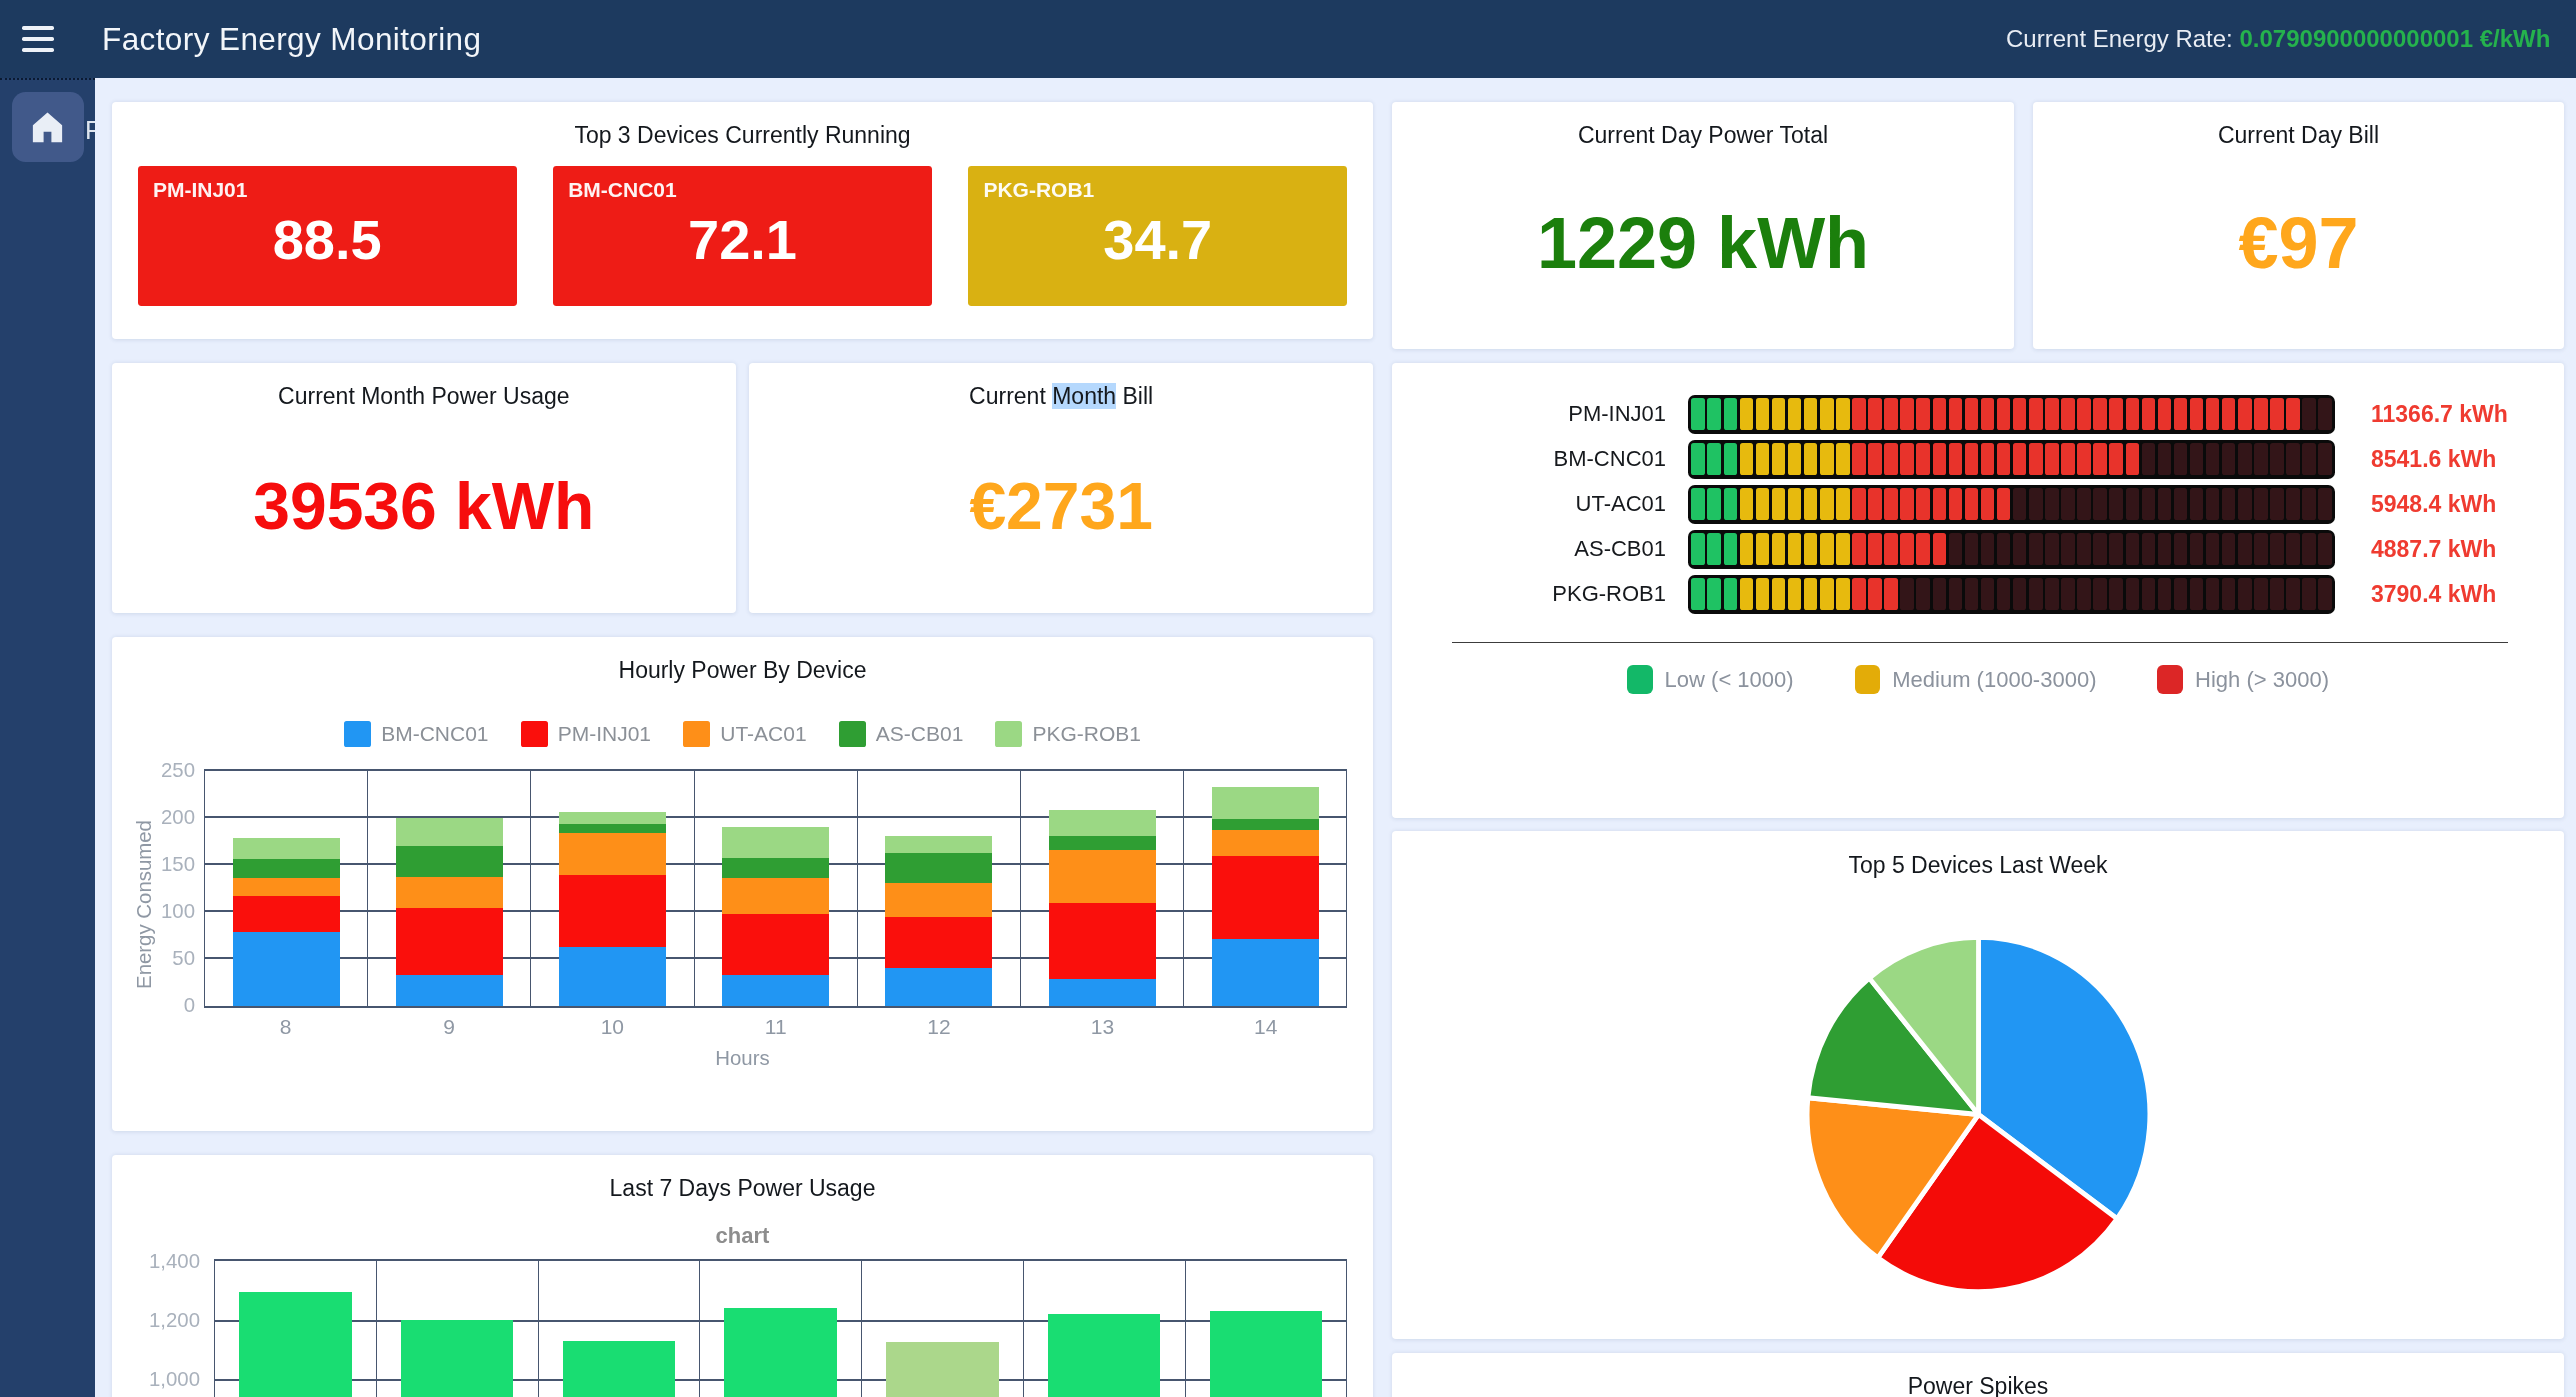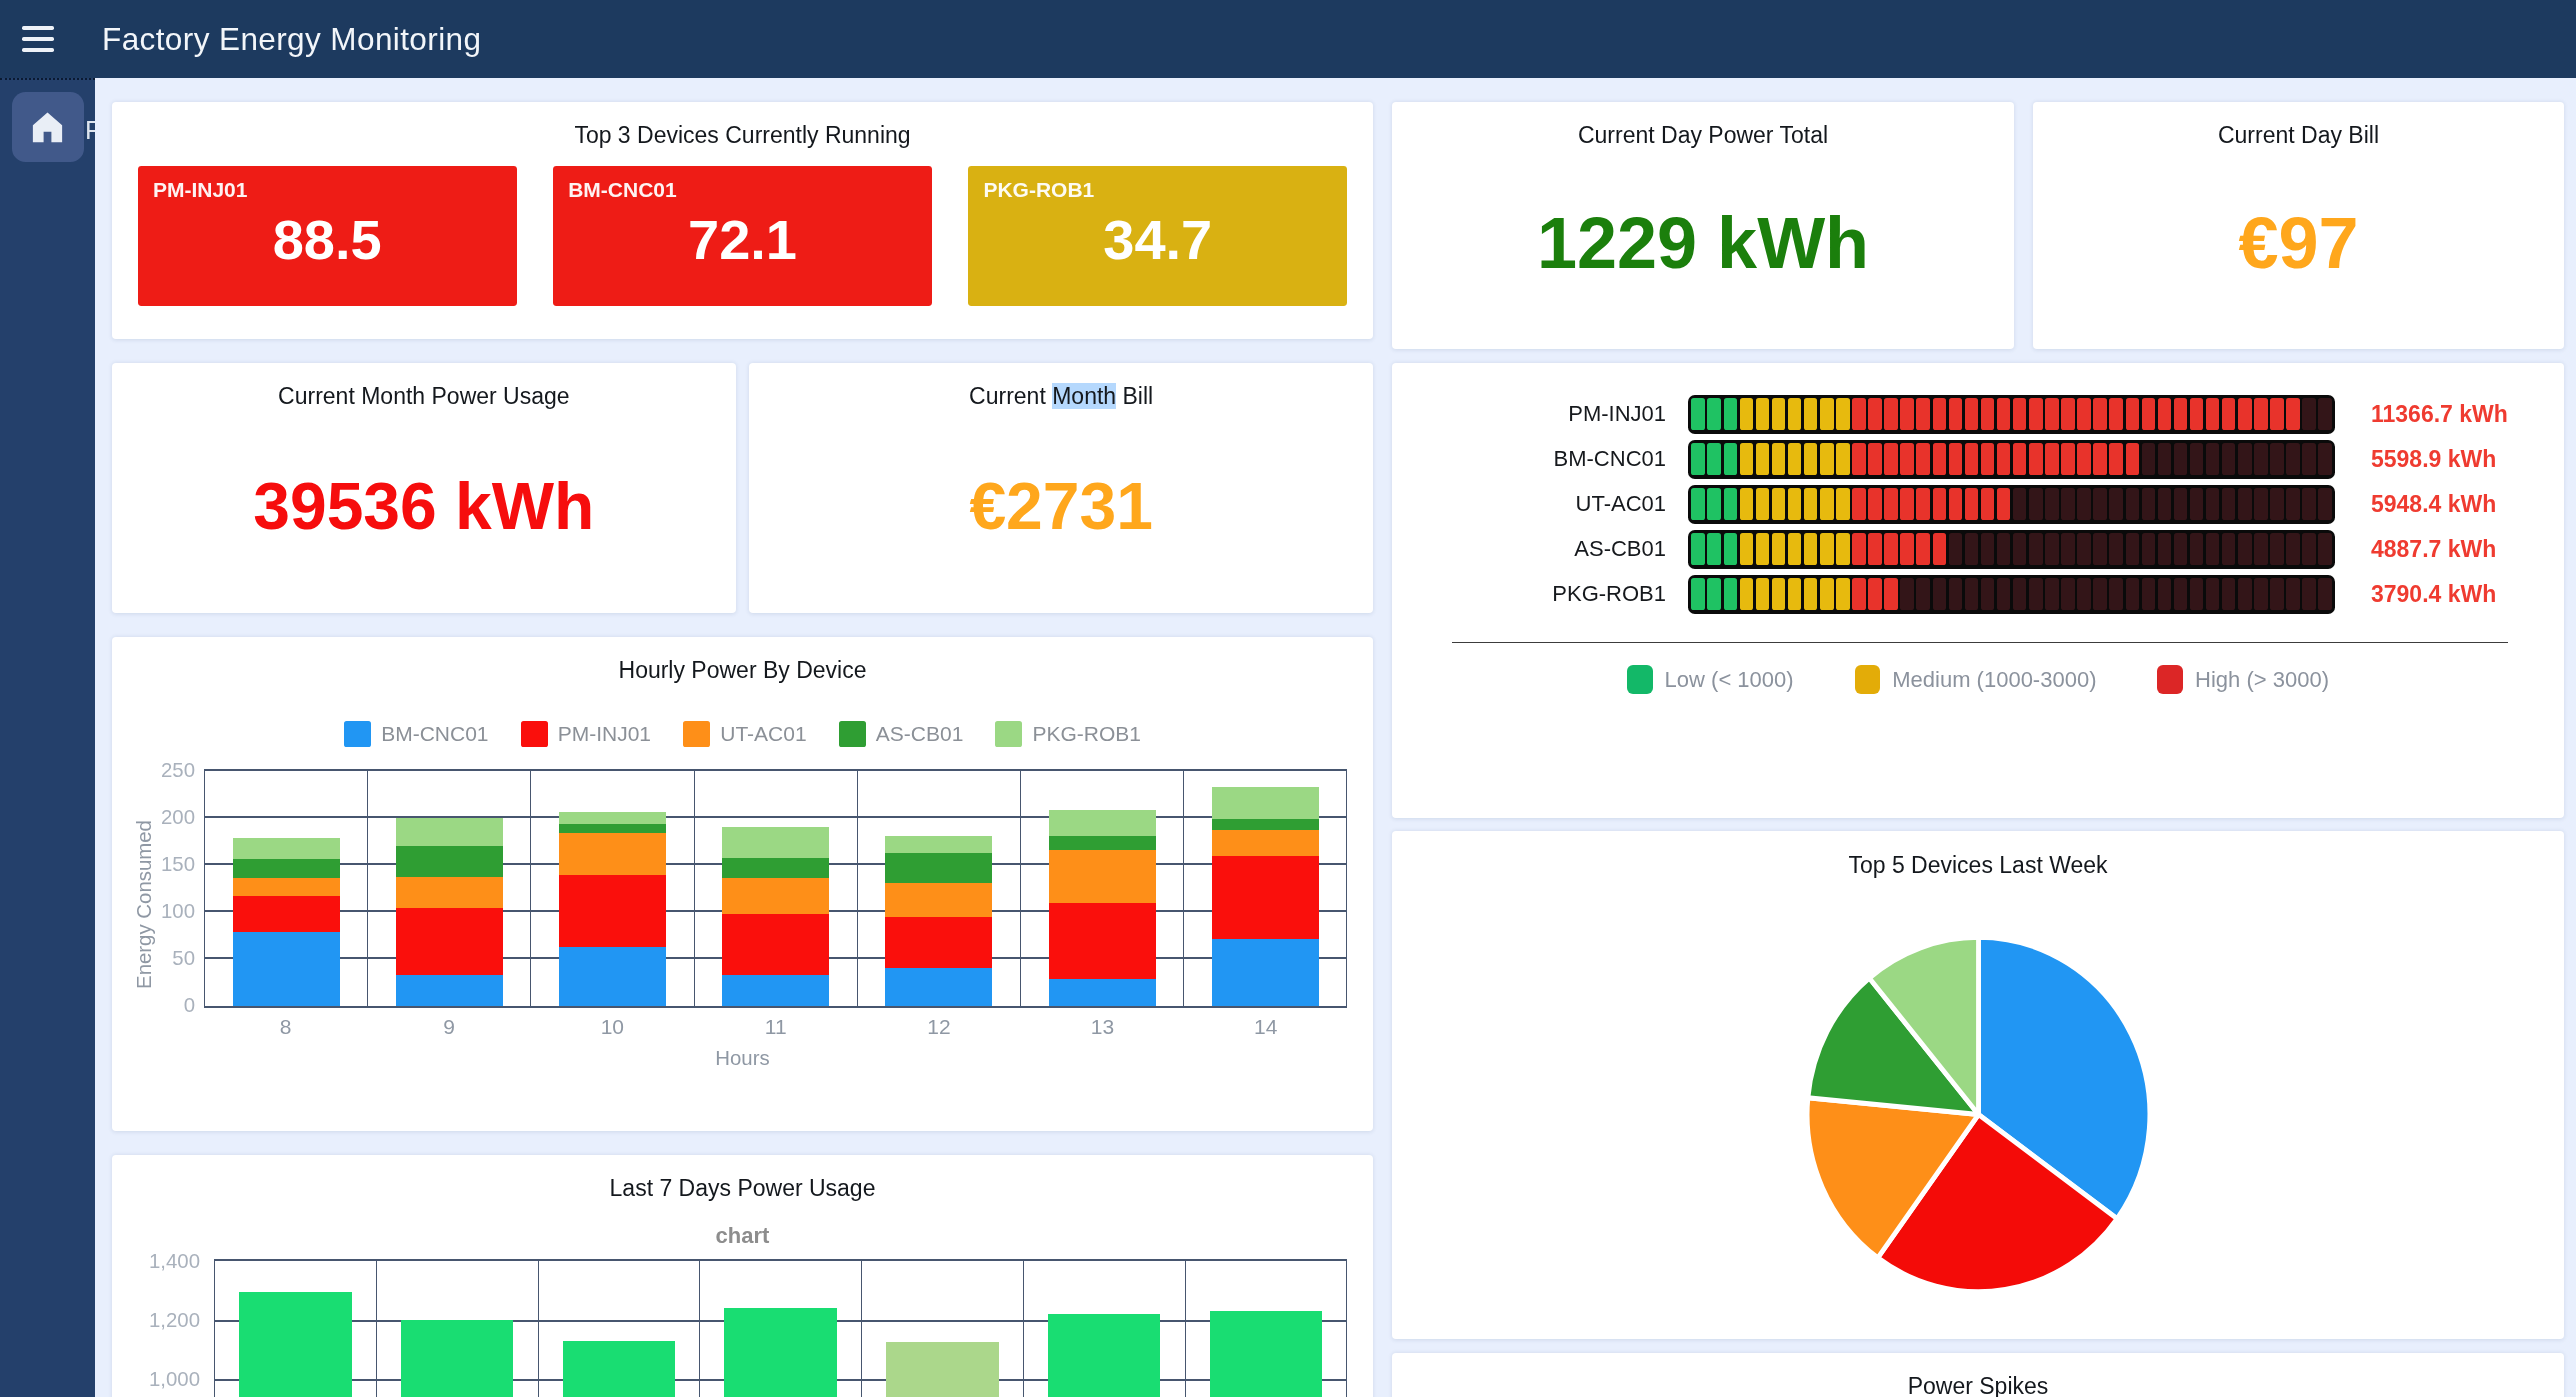--- a/index.html
+++ b/index.html
@@ -109,20 +109,25 @@
 </head>
 <body>
 
 <div class="navbar">
   <div class="hamburger">
       <i></i>
       <i></i>
       <i></i>
     </div>
   <div class="nav-title">Factory Energy Monitoring</div>
+  <div class="nav-rate">
+    <span>Current Energy Rate:</span>
+    <b><span>0.0790900000000001</span>
+    <span>€/kWh</span></b>
+  </div>
 </div>
 
 <div class="app">
 
   <div class="sidebar">
     <div class="home-btn">
       <svg width="39" height="39" viewBox="0 0 24 24">
         <path d="M12 2.8 L3 10.6 V21 H9.6 V14.6 H14.4 V21 H21 V10.6 Z" fill="#e9eef6"></path>
       </svg>
     </div>
@@ -413,21 +418,21 @@
                 <i style="background: rgb(51, 21, 24);"></i>
                 <i style="background: rgb(51, 21, 24);"></i>
                 <i style="background: rgb(51, 21, 24);"></i>
                 <i style="background: rgb(51, 21, 24);"></i>
                 <i style="background: rgb(51, 21, 24);"></i>
                 <i style="background: rgb(51, 21, 24);"></i>
                 <i style="background: rgb(51, 21, 24);"></i>
                 <i style="background: rgb(51, 21, 24);"></i>
                 <i style="background: rgb(51, 21, 24);"></i>
               </div>
-              <span class="mt-value">5598.9 kWh</span>
+              <span class="mt-value">8541.6 kWh</span>
             </div>
             <div class="mt-row">
               <span class="mt-label">UT-AC01</span>
               <div class="led">
                 <i style="background: rgb(31, 194, 99);"></i>
                 <i style="background: rgb(31, 194, 99);"></i>
                 <i style="background: rgb(31, 194, 99);"></i>
                 <i style="background: rgb(231, 186, 14);"></i>
                 <i style="background: rgb(231, 186, 14);"></i>
                 <i style="background: rgb(231, 186, 14);"></i>

